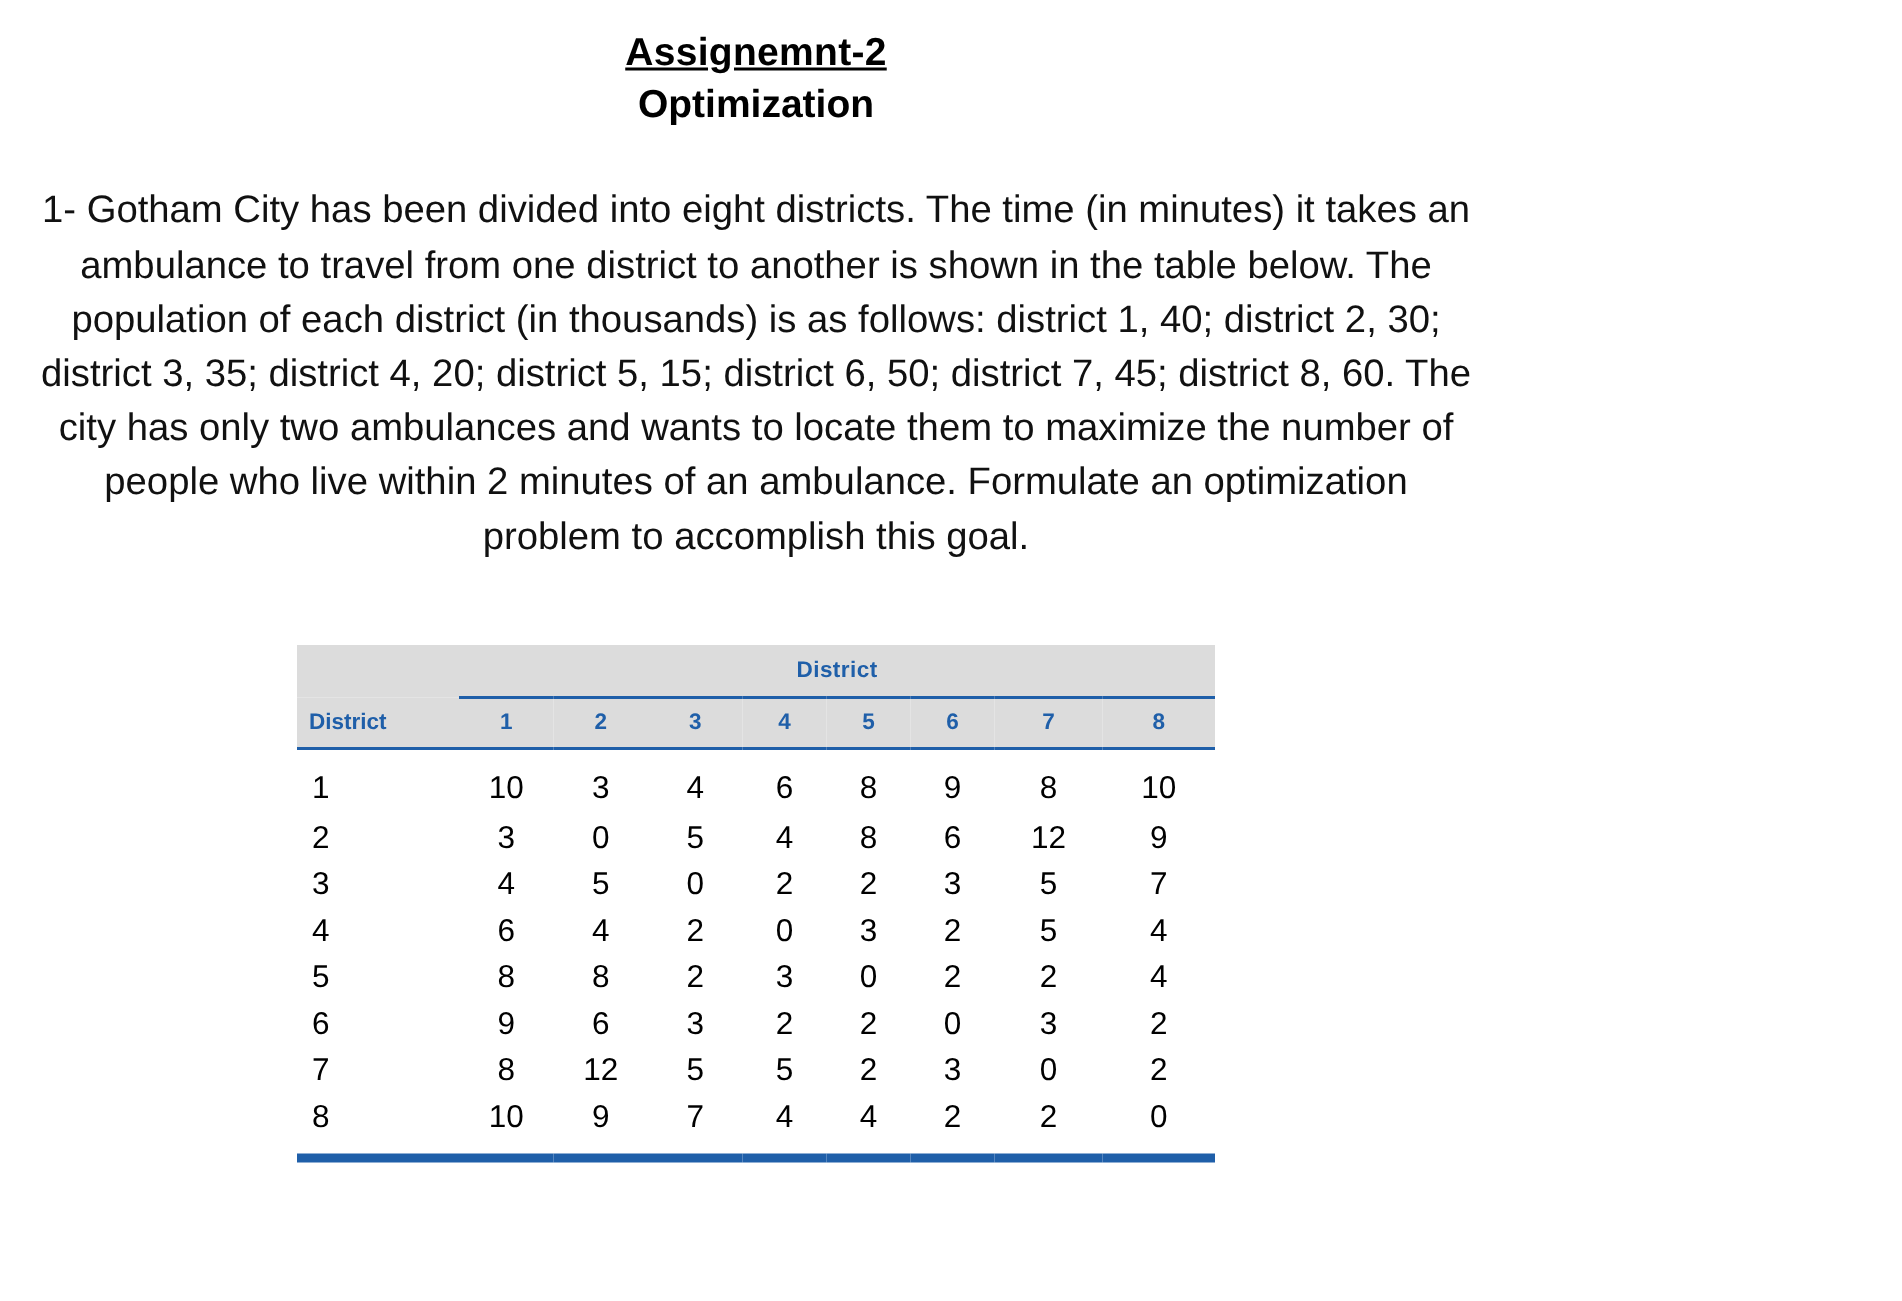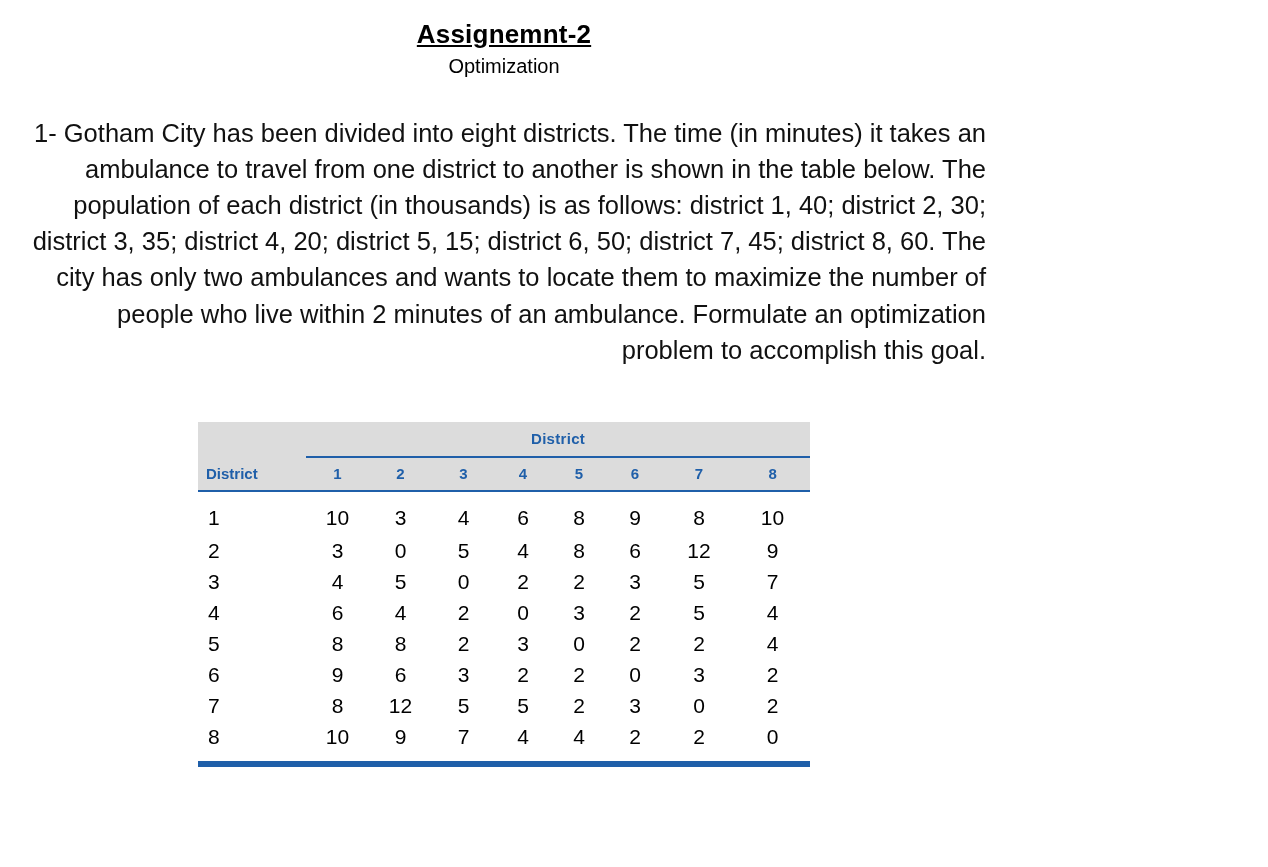--- a/index.html
+++ b/index.html
@@ -27,32 +27,32 @@
     padding-top: 18px;
   }
   .title-main {
     font-size: 26px;
     font-weight: bold;
     text-decoration: underline;
     letter-spacing: 0.2px;
     line-height: 1.25;
   }
   .title-sub {
-    font-size: 20px;
-    font-weight: normal;
+    font-size: 26px;
+    font-weight: bold;
     line-height: 1.3;
     margin-top: 2px;
   }
 
   
   .body-text {
     margin: 36px 22px 12px 22px;
     font-size: 25.5px;
     line-height: 1.42;
-    text-align: right;
+    text-align: center;
     color: #111;
     font-weight: 400;
   }
 
   
   .table-wrap {
     margin: 54px auto 0 auto;
     width: 612px;
   }
   table.dist-table {

